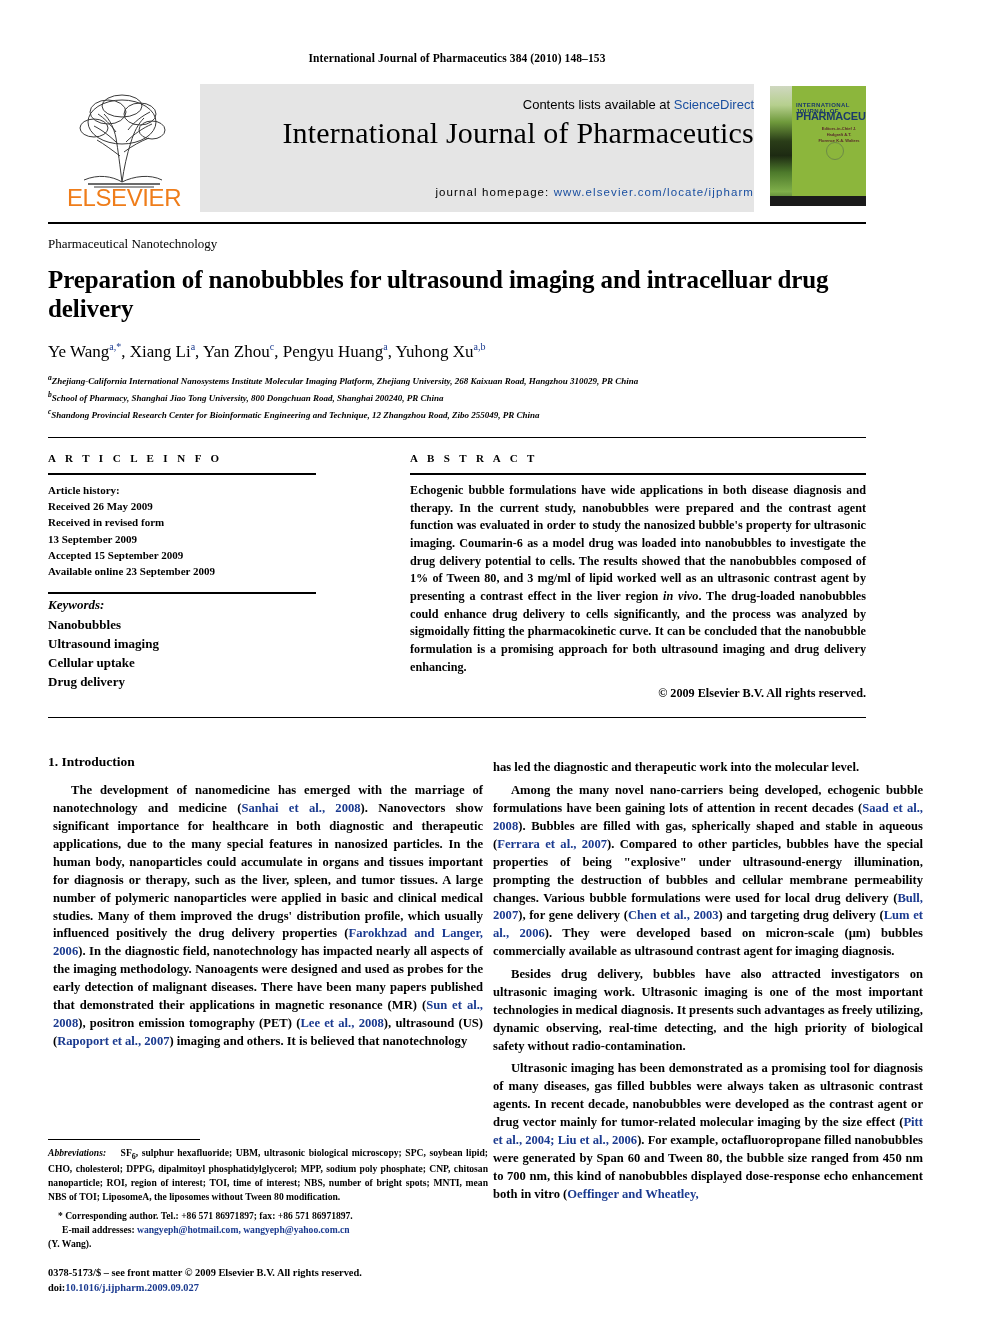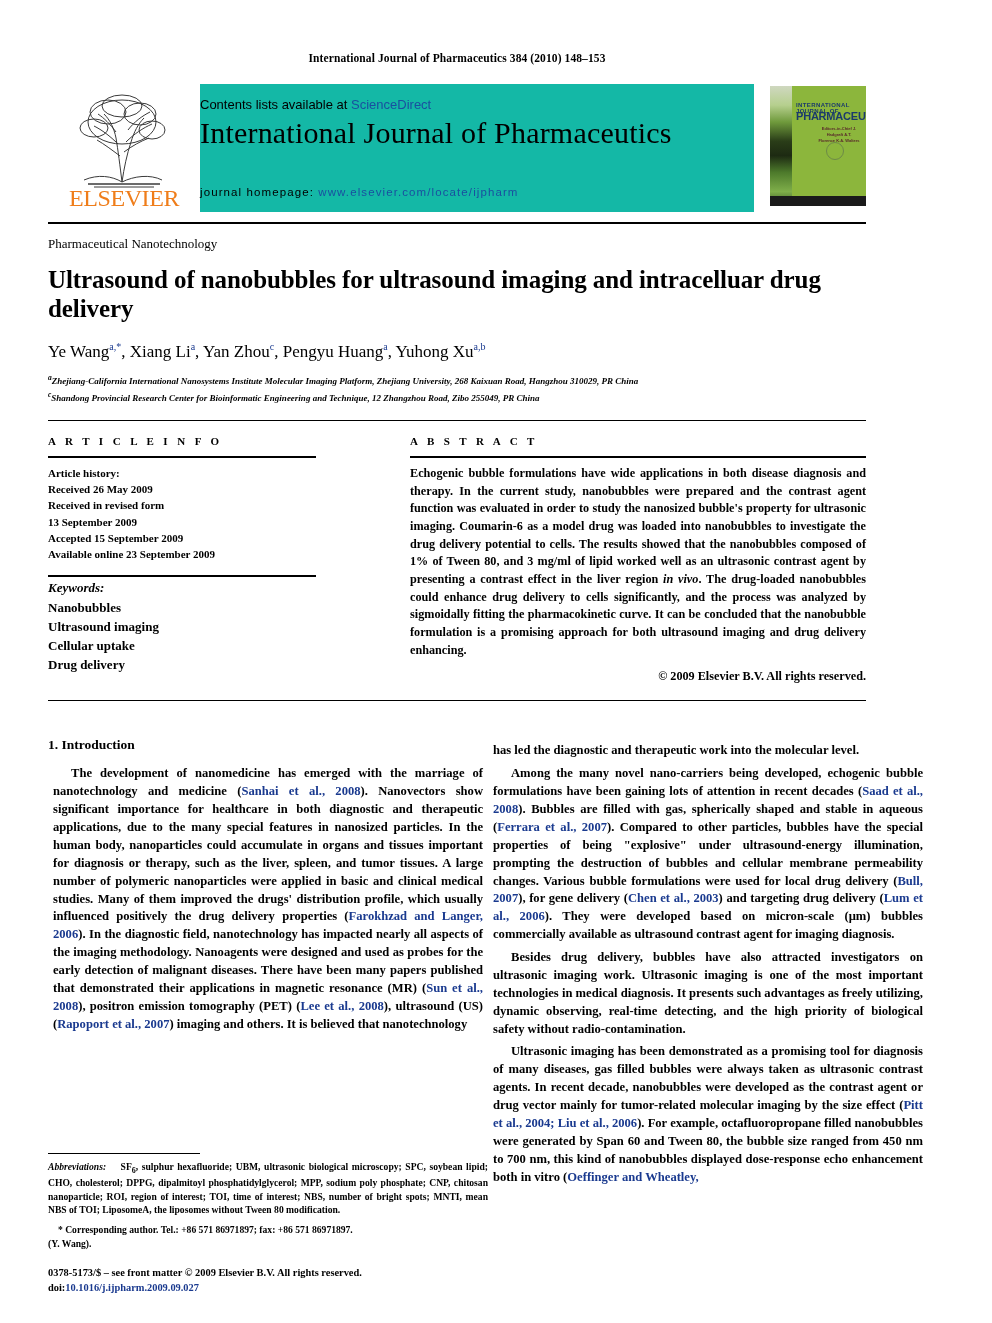--- a/index.html
+++ b/index.html
@@ -45,35 +45,35 @@
     position: relative;
     display: flex;
     flex-direction: column;
     justify-content: flex-end;
     align-items: center;
     padding-bottom: 2px;
     box-sizing: border-box;
   }
   .tree-svg { position: absolute; top: 2px; left: 16px; }
   .elsevier-word {
-    font-family: Liberation Serif, serif;
+    font-family: Liberation Sans, sans-serif;
     font-size: 24px;
     letter-spacing: -0.4px;
     color: #ef7d1a;
     font-weight: normal;
     line-height: 1;
     position: relative;
     z-index: 2;
   }
   .mast-center {
     flex: 1 1 auto;
-    background: #14b8a6;
+    background: #e5e5e5;
     display: flex;
     flex-direction: column;
-    align-items: flex-start;
+    align-items: flex-end;
     justify-content: space-between;
     padding: 13px 0 14px 0;
     box-sizing: border-box;
   }
   .contents-line {
     font-size: 13px;
     font-family: "Liberation Sans", sans-serif;
   }
   .sciencedirect {
     color: #1a4fa0;
@@ -328,25 +328,26 @@
 K.A. Walters</div>
         <div class="cover-circle"></div>
         <div class="cover-bottom"></div>
       </div>
     </div>
   </div>
 
   <div class="rule-thick"></div>
 
   <div class="section-label">Pharmaceutical Nanotechnology</div>
-  <h1 class="article-title">Ultrasound of nanobubbles for ultrasound imaging and intracelluar drug delivery</h1>
+  <h1 class="article-title">Preparation of nanobubbles for ultrasound imaging and intracelluar drug delivery</h1>
   <div class="authors">Ye Wang<sup>a,<span class="star">*</span></sup>, Xiang Li<sup>a</sup>, Yan Zhou<sup>c</sup>, Pengyu Huang<sup>a</sup>, Yuhong Xu<sup>a,b</sup></div>
 
   <div class="affil">
     <div><sup>a</sup><span>Zhejiang-California International Nanosystems Institute Molecular Imaging Platform, Zhejiang University, 268 Kaixuan Road, Hangzhou 310029, PR China</span></div>
+    <div><sup>b</sup><span>School of Pharmacy, Shanghai Jiao Tong University, 800 Dongchuan Road, Shanghai 200240, PR China</span></div>
     <div><sup>c</sup><span>Shandong Provincial Research Center for Bioinformatic Engineering and Technique, 12 Zhangzhou Road, Zibo 255049, PR China</span></div>
   </div>
 
   <div class="rule-thin" style="margin-top:14px"></div>
 
   <div class="info-abs">
 
     <div class="col-info">
       <div class="head-spaced">A R T I C L E    I N F O</div>
       <div class="rule-under-head"></div>
@@ -392,20 +393,21 @@
       <p class="body">Besides drug delivery, bubbles have also attracted investigators on ultrasonic imaging work. Ultrasonic imaging is one of the most important technologies in medical diagnosis. It presents such advantages as freely utilizing, dynamic observing, real-time detecting, and the high priority of biological safety without radio-contamination.</p>
       <p class="body">Ultrasonic imaging has been demonstrated as a promising tool for diagnosis of many diseases, gas filled bubbles were always taken as ultrasonic contrast agents. In recent decade, nanobubbles were developed as the contrast agent or drug vector mainly for tumor-related molecular imaging by the size effect (<span class="ref">Pitt et al., 2004; Liu et al., 2006</span>). For example, octafluoropropane filled nanobubbles were generated by Span 60 and Tween 80, the bubble size ranged from 450 nm to 700 nm, this kind of nanobubbles displayed dose-response echo enhancement both in vitro (<span class="ref">Oeffinger and Wheatley,</span></p>
     </div>
   </div>
 
   <div class="footnote-area">
     <div class="fn-rule"></div>
     <p class="fn"><span class="it">Abbreviations:</span>&nbsp;&nbsp;&nbsp;&nbsp;SF<sub>6</sub>, sulphur hexafluoride; UBM, ultrasonic biological microscopy; SPC, soybean lipid; CHO, cholesterol; DPPG, dipalmitoyl phosphatidylglycerol; MPP, sodium poly phosphate; CNP, chitosan nanoparticle; ROI, region of interest; TOI, time of interest; NBS, number of bright spots; MNTI, mean NBS of TOI; LiposomeA, the liposomes without Tween 80 modification.</p>
     <div class="fn-corr">
       <div style="text-indent:10px">* Corresponding author. Tel.: +86 571 86971897; fax: +86 571 86971897.</div>
+      <div style="text-indent:14px"><span class="it">E-mail addresses:</span> <span class="fn-link">wangyeph@hotmail.com, wangyeph@yahoo.com.cn</span></div>
       <div>(Y. Wang).</div>
     </div>
     <div class="issn">
       <div>0378-5173/$ – see front matter © 2009 Elsevier B.V. All rights reserved.</div>
       <div><span>doi:</span><span class="doi">10.1016/j.ijpharm.2009.09.027</span></div>
     </div>
   </div>
 
 </div>
 

